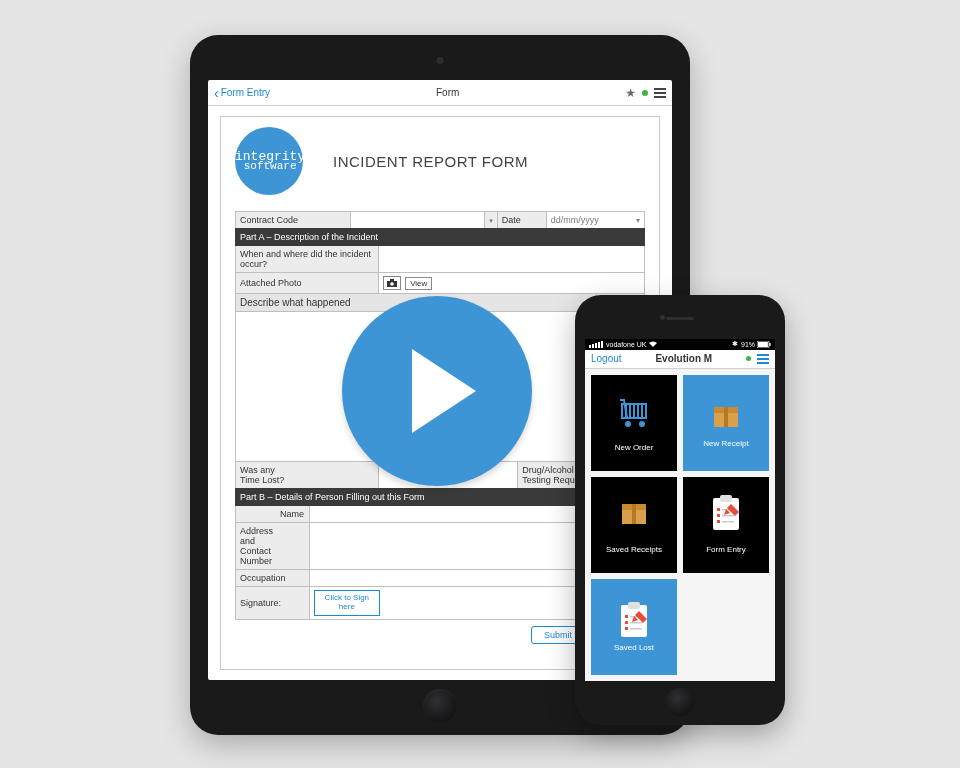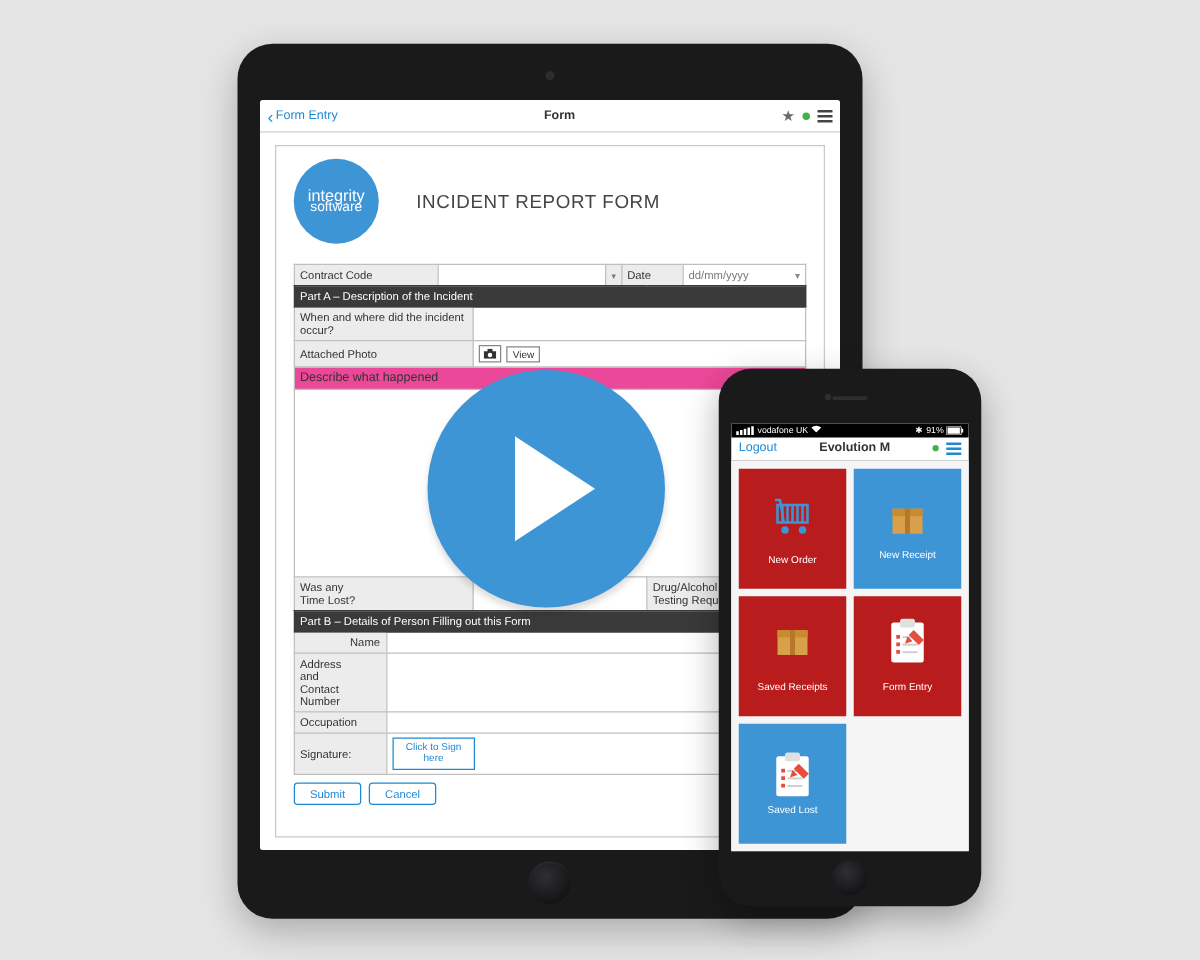--- a/index.html
+++ b/index.html
@@ -51,21 +51,21 @@
     font-size: 10px;
   }
   .t-back {
     display: flex; align-items: center;
     color: #1c8ad4; font-size: 10px;
     gap: 2px;
   }
   .t-back .chev { font-size: 14px; line-height: 0; }
   .t-title {
     flex: 1; text-align: center;
-    font-weight: bold;
+    font-weight: normal;
   }
   .t-header-right { display: flex; align-items: center; gap: 6px; }
   .t-star { font-size: 12px; color: #6a6a6a; }
   .t-dot { width: 6px; height: 6px; background: #3fb24a; border-radius: 50%; }
   .t-menu { display: flex; flex-direction: column; gap: 2px; }
   .t-menu span { width: 12px; height: 2px; background: #444; display: block; }
 
   .t-body {
     flex: 1; padding: 10px 12px; overflow: hidden; position: relative;
   }
@@ -77,23 +77,24 @@
     color: #333;
     position: relative;
     overflow: hidden;
   }
 
   
   .sheet-head { display: flex; align-items: center; gap: 30px; margin-bottom: 16px; }
   .logo-circle {
     width: 68px; height: 68px; border-radius: 50%;
     background: #3e95d6;
-    display: flex; align-items: center; justify-content: center;
+    display: flex; align-items: center; justify-content: flex-start;
     color: #fff; font-size: 12px; line-height: 1;
     text-align: center;
+    font-family: Liberation Mono, monospace;
   }
   .logo-circle span { display:block; }
   .logo-circle .l1 { font-weight: 300; font-size: 13px; }
   .logo-circle .l2 { font-weight: 400; font-size: 11px; margin-top: -2px; }
   .form-title { font-size: 15px; letter-spacing: .5px; color: #444; }
 
   
   .tbl { width: 100%; border-collapse: collapse; }
   .tbl td, .tbl th { border: 1px solid #bfbfbf; padding: 3px 4px; font-weight: normal; }
   .lbl { background: #ececec; width: 28%; }
@@ -106,31 +107,31 @@
   .photo-cell { display:flex; align-items:center; gap:4px; }
   .cam-box {
     border:1px solid #888; width:18px; height:14px;
     display:flex; align-items:center; justify-content:center;
     font-size:8px;
   }
   .view-box {
     border:1px solid #888; padding:1px 4px; font-size:8px;
   }
 
-  .describe { background:#ec4899; font-weight:bold; font-size:10px; }
+  .describe { background:#e5e5e5; font-weight:bold; font-size:10px; }
   .big-area td { height: 150px; vertical-align: top; }
 
   .sign-btn {
     display:inline-block; border:1px solid #1c8ad4;
     color:#1c8ad4; padding:3px 10px; font-size:8px;
     text-align:center; line-height:1.1;
   }
 
   .form-actions {
-    display:flex; justify-content:flex-start; gap:6px;
+    display:flex; justify-content:flex-end; gap:6px;
     margin-top:6px;
   }
   .act-btn {
     border:1px solid #1c8ad4; color:#1c8ad4;
     background:#fff; padding:3px 12px;
     border-radius:3px; font-size:9px;
   }
 
   
   .phone {
@@ -193,21 +194,21 @@
     display:grid; grid-template-columns:1fr 1fr;
     grid-auto-rows: 96px;
     gap:6px; padding:6px;
   }
   .tile {
     display:flex; flex-direction:column;
     align-items:center; justify-content:center;
     color:#fff; font-size:8px; gap:6px;
     padding:6px;
   }
-  .tile.orange { background:#b91c1c;gap:15px; }
+  .tile.orange { background:#000000;gap:15px; }
   .tile.blue { background:#3e95d6; }
   .tile .ico { width:40px; height:34px; display:flex; align-items:center; justify-content:center; }
 
   
   .play {
     position:absolute;
     left: 342px; top: 296px;
     width: 190px; height: 190px;
     background:#3e95d6;
     border-radius:50%;

